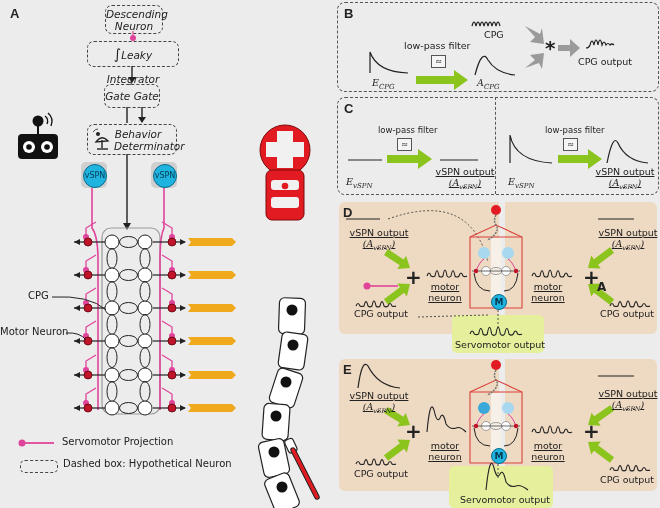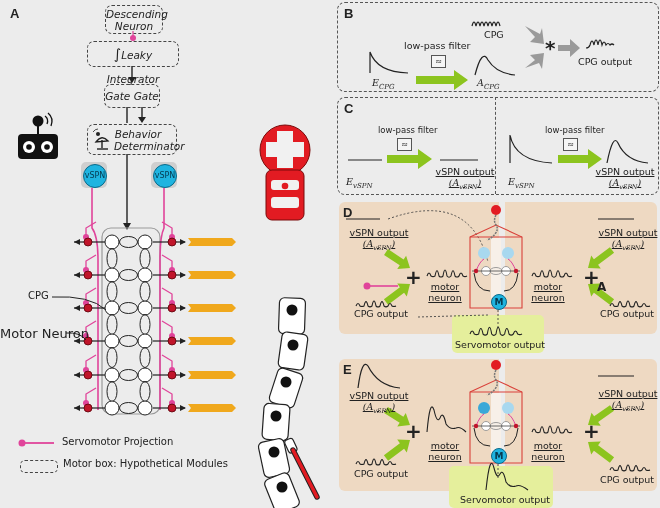--- a/index.html
+++ b/index.html
@@ -183,29 +183,29 @@
       <circle cx="112" cy="408" r="7" fill="#fff" stroke="#222" stroke-width="1"></circle>
       <circle cx="145" cy="408" r="7" fill="#fff" stroke="#222" stroke-width="1"></circle>
       <ellipse cx="128.5" cy="408" rx="9" ry="5.5" fill="none" stroke="#222" stroke-width="1"></ellipse>
       <polygon points="188,404 232,404 236,408 232,412 188,412 191,408" fill="#f0a81c"></polygon>
     </g>
     <path d="M52 297 Q90 295 106 310" fill="none" stroke="#222" stroke-width="1"></path>
     <path d="M66 333 Q80 332 86 340" fill="none" stroke="#222" stroke-width="1"></path>
   </svg>
 
 <div class="lbl" style="left:28px;top:290px;font-size:10px;">CPG</div>
-<div class="lbl" style="left:0px;top:326px;font-size:13px;">Motor Neuron</div>
+<div class="lbl" style="left:0px;top:326px;font-size:10px;">Motor Neuron</div>
 
 <svg style="left:18px;top:438px;" width="38" height="10" viewBox="0 0 38 10">
   <circle cx="4" cy="5" r="3.5" fill="#e0449a"></circle>
   <line x1="4" y1="5" x2="36" y2="5" stroke="#e0449a" stroke-width="1.8"></line>
 </svg>
 <div class="lbl" style="left:62px;top:436px;font-size:10px;">Servomotor Projection</div>
 <div class="abs" style="left:20px;top:460px;width:36px;height:11px;border:1.2px dashed #444;border-radius:5px;"></div>
-<div class="lbl" style="left:63px;top:458px;font-size:10px;">Motor box: Hypothetical Modules</div>
+<div class="lbl" style="left:63px;top:458px;font-size:10px;">Dashed box: Hypothetical Neuron</div>
 
 <svg style="left:240px;top:125px;" width="90" height="380" viewBox="0 0 90 380">
   <circle cx="45" cy="25" r="25" fill="#e21b22" stroke="#7a0a0a" stroke-width="1"></circle>
   <path d="M37 6 h16 v11 h11 v15 h-11 v11 h-16 v-11 h-11 v-15 h11z" fill="#f1f1f1"></path>
   <rect x="26" y="45" width="38" height="50" rx="6" fill="#e21b22" stroke="#7a0a0a" stroke-width="1"></rect>
   <rect x="31" y="55" width="28" height="10" rx="3" fill="#f1f1f1"></rect>
   <rect x="31" y="72" width="28" height="11" rx="3" fill="#f1f1f1"></rect>
   <circle cx="45" cy="61" r="3.3" fill="#e21b22"></circle>
   <g id="segs" fill="#fff" stroke="#222" stroke-width="1.2">
       <rect x="39" y="173" width="26" height="36" rx="5" transform="rotate(2 52 191)"></rect>

